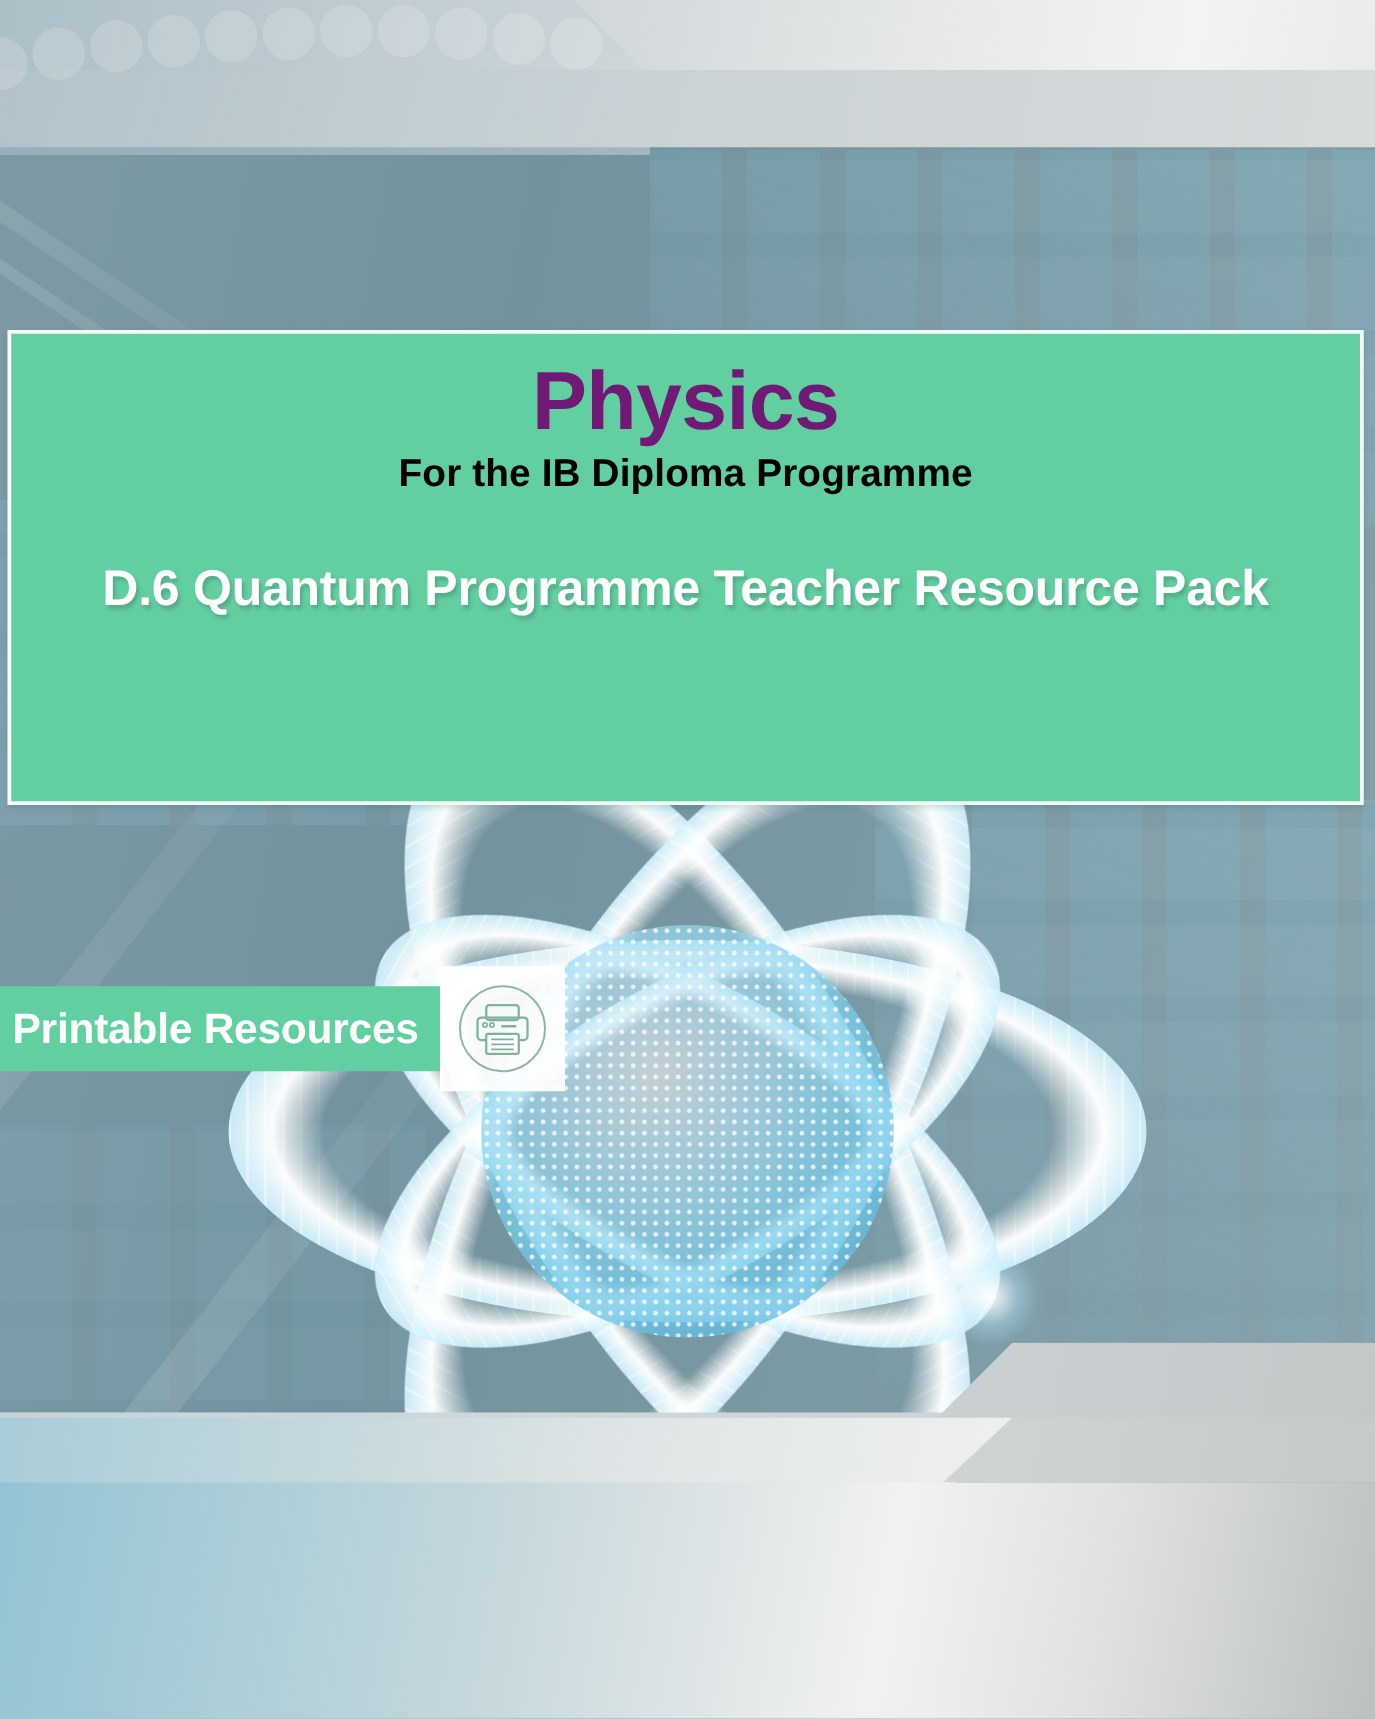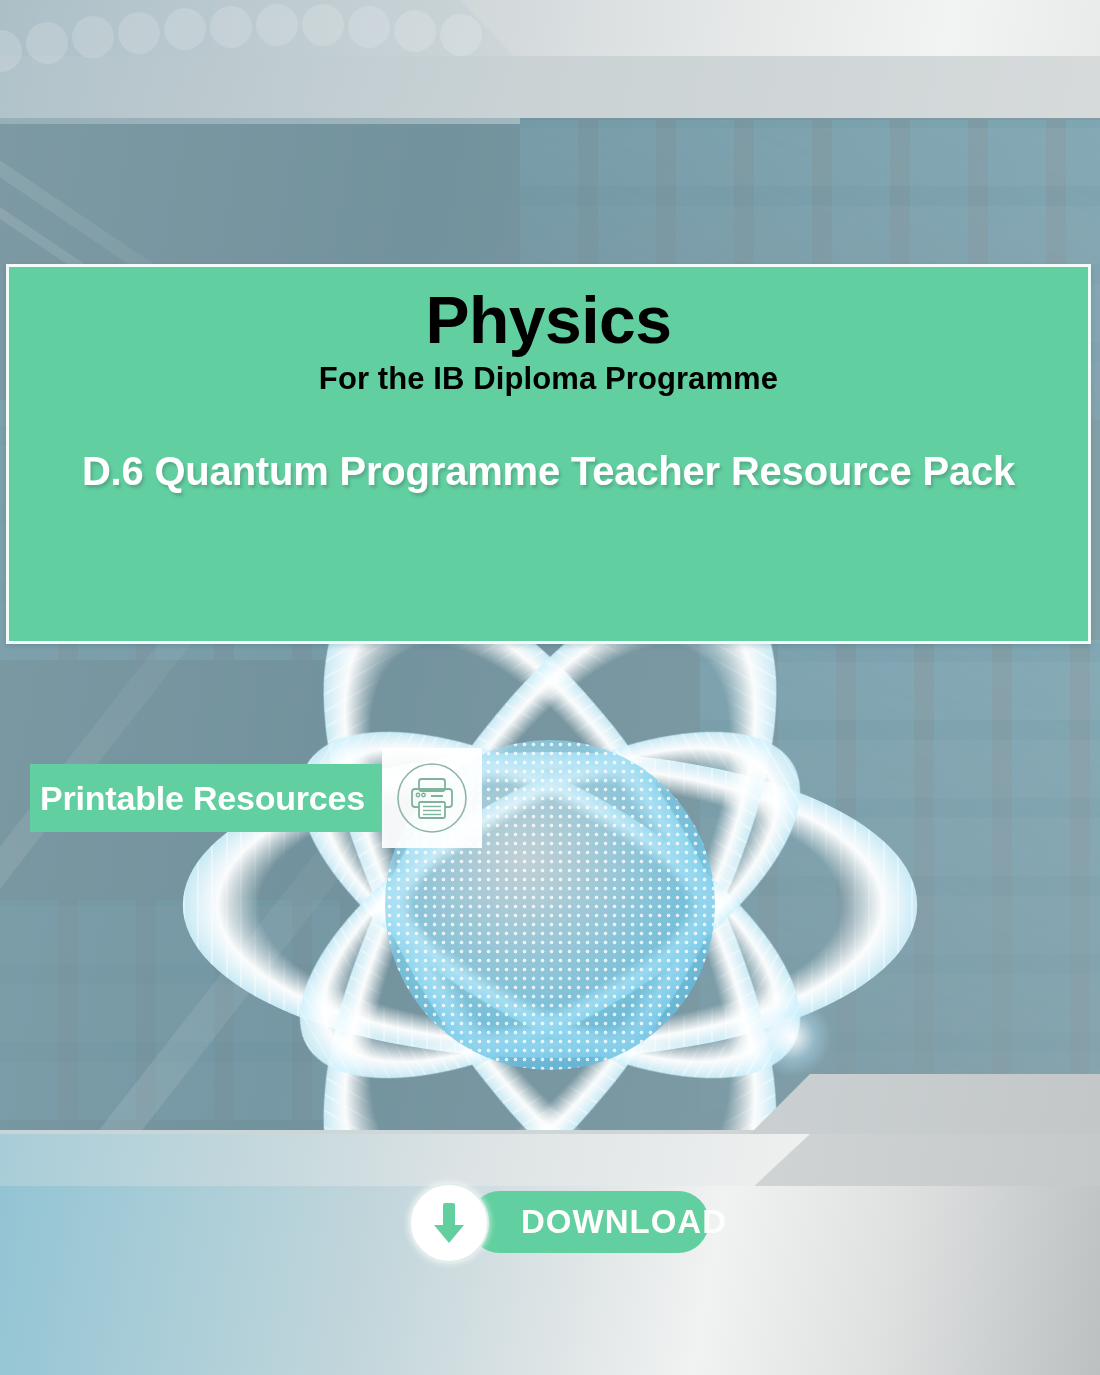--- a/index.html
+++ b/index.html
@@ -176,21 +176,21 @@
   .banner {
     position: absolute;
     left: 6px; top: 264px; width: 1085px; height: 380px;
     background: #62cfa0;
     border: 3px solid rgba(255,255,255,.92);
     box-shadow: 0 2px 5px rgba(40,70,80,.18);
   }
   .banner .t-main {
     margin-top: 20px;
     text-align: center;
-    color: #000000;
+    color: #701a75;
     font-size: 66px;
     font-weight: bold;
     line-height: 1.0;
     letter-spacing: -.5px;
   }
   .banner .t-sub {
     text-align: center;
     color: #000000;
     font-size: 31px;
     font-weight: bold;
@@ -213,21 +213,21 @@
   .res-bar {
     background: #62cfa0;
     color: #ffffff;
     font-weight: bold;
     display: flex;
     align-items: center;
     height: 68px;
   }
   .res-label { font-size: 34px; line-height: 1; letter-spacing: -.2px; white-space: nowrap; }
 
-  #row-print { left: 0; top: 748px; padding-left: 30px; }
+  #row-print { left: 0; top: 773px; }
   #row-print .res-bar { width: 352px; padding-left: 10px; }
   #row-ppt { left: 0; top: 837px; }
   #row-ppt .res-bar { width: 450px; padding-left: 10px; }
 
   .icon-plate {
     width: 100px; height: 100px;
     background: rgba(255,255,255,.93);
     display: flex; align-items: center; justify-content: center;
     margin-left: 0;
   }
@@ -346,26 +346,14 @@
         <line x1="28" y1="45.5" x2="46" y2="45.5" stroke="#7fb39a" stroke-width="1.4"></line>
         <line x1="28" y1="49.5" x2="46" y2="49.5" stroke="#7fb39a" stroke-width="1.4"></line>
         <line x1="28" y1="53.5" x2="46" y2="53.5" stroke="#7fb39a" stroke-width="1.4"></line>
       </svg>
     </div>
   </div>
 
   <div class="res-row" id="row-ppt">
   </div>
 
-  <div class="dl-wrap">
-    <div class="dl-pill">
-      <span>DOWNLOAD</span>
-    </div>
-    <div class="dl-circle">
-      <svg width="44" height="52" viewBox="0 0 44 52">
-        <path d="M22 4 L22 34 M22 40 L8 24 L36 24 Z" fill="none"></path>
-        <rect x="16" y="6" width="12" height="26" rx="2" fill="#62cfa0"></rect>
-        <path d="M7 28 L37 28 L22 46 Z" fill="#62cfa0"></path>
-      </svg>
-    </div>
-  </div>
 
 </div>
 
 </body></html>

